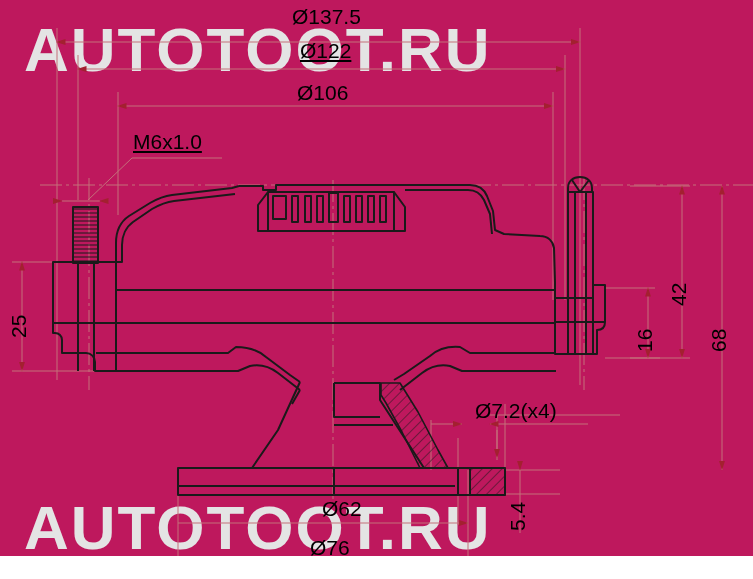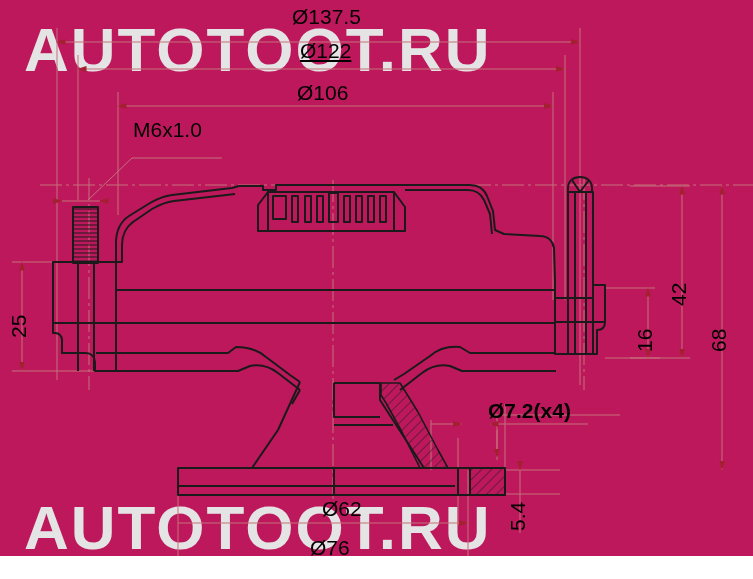--- a/index.html
+++ b/index.html
@@ -217,26 +217,26 @@
       <path d="M470,468 L505,468 L505,495 L470,495 z" fill="url(#hatchR)" stroke="#1a1a1a" stroke-width="1.6"></path>
       <line x1="458" y1="468" x2="458" y2="495"></line>
       <line x1="470" y1="468" x2="470" y2="495"></line>
     </g>
   </svg>
 
   <div id="txt-layer">
     <div class="dim-txt" style="left:292px; top:6px;">Ø137.5</div>
     <div class="dim-txt" style="left:300px; top:40px;text-decoration:underline;">Ø122</div>
     <div class="dim-txt" style="left:297px; top:82px;">Ø106</div>
-    <div class="dim-txt" style="left:133px; top:119px;">M6x1.0</div>
+    <div class="dim-txt" style="left:133px; top:131px;text-decoration:underline;">M6x1.0</div>
 
     <div class="dim-txt rot" style="left:8px; top:338px;">25</div>
     <div class="dim-txt rot" style="left:634px; top:352px;">16</div>
     <div class="dim-txt rot" style="left:668px; top:306px;">42</div>
     <div class="dim-txt rot" style="left:708px; top:352px;">68</div>
 
-    <div class="dim-txt" style="left:488px; top:400px;font-weight:bold;">Ø7.2(x4)</div>
+    <div class="dim-txt" style="left:475px; top:400px;">Ø7.2(x4)</div>
     <div class="dim-txt" style="left:322px; top:498px;">Ø62</div>
     <div class="dim-txt" style="left:310px; top:537px;text-decoration:underline;">Ø76</div>
     <div class="dim-txt rot" style="left:507px; top:531px;">5.4</div>
   </div>
 
 </div>
 
 </body></html>

